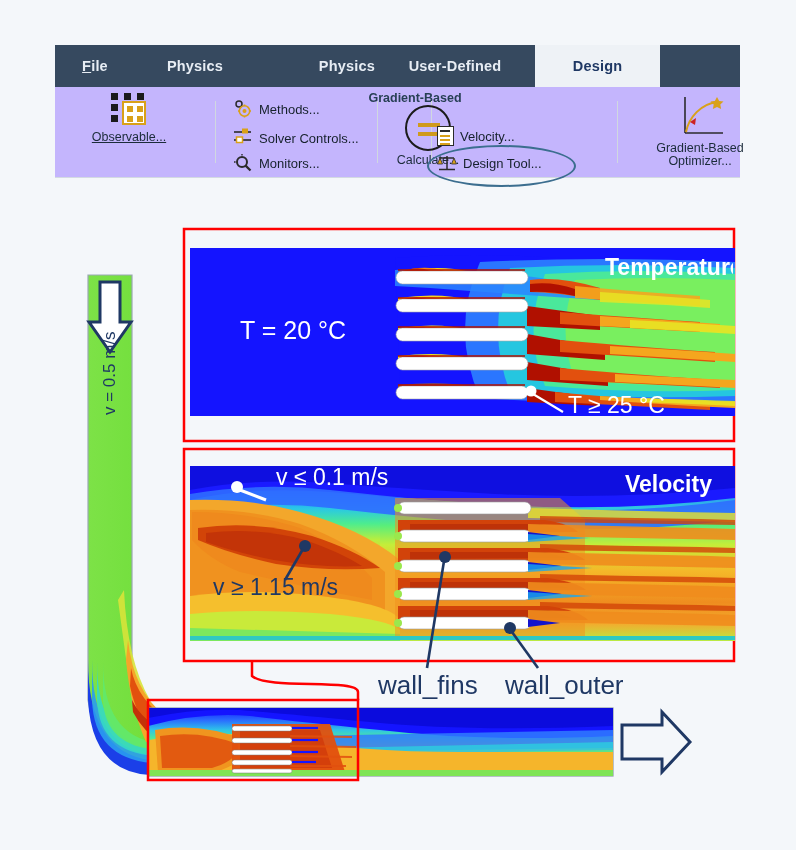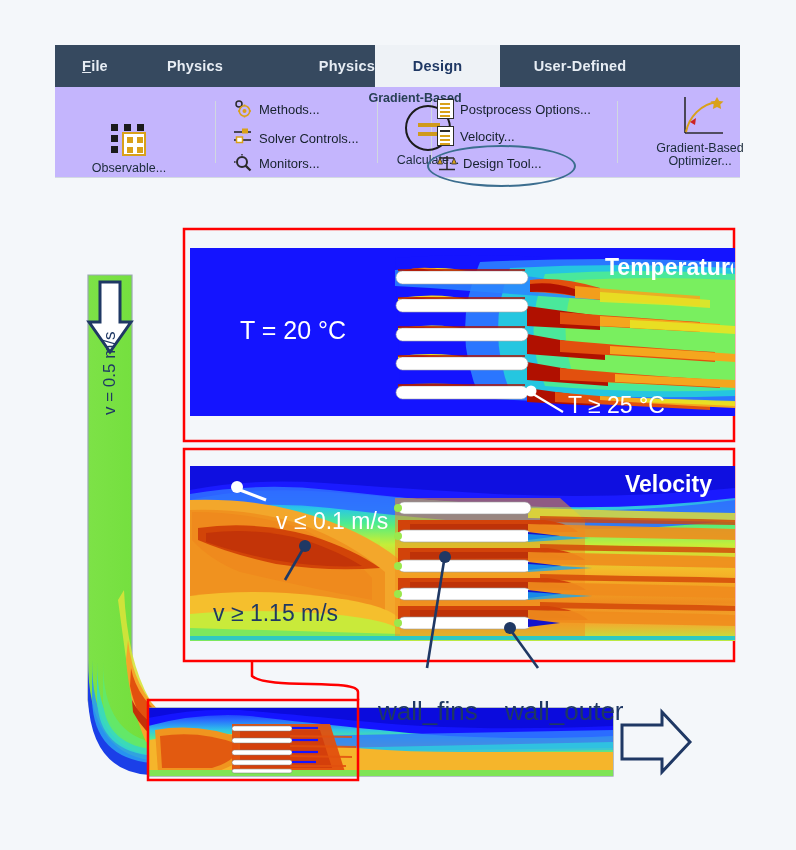--- a/index.html
+++ b/index.html
@@ -99,21 +99,21 @@
   }
 
   
   #figure{position:absolute;left:0;top:0;width:796px;height:850px;pointer-events:none;}
 
   .cfdlabel{
     position:absolute; font-family:"Liberation Sans",sans-serif;
     white-space:nowrap; pointer-events:none;
   }
   .lbl-white{color:#ffffff;}
-  .lbl-navy{color:#1f3864;margin-top:26px;}
+  .lbl-navy{color:#1f3864;}
   .title-white{color:#ffffff;font-weight:bold;}
 
   .vertlabel{
     position:absolute;
     transform-origin:0 0;
     transform:rotate(-90deg);
     color:#1f3864;font-size:17px;white-space:nowrap;
   }
 </style>
 </head>
@@ -124,38 +124,38 @@
   <div class="tabbar">
     <div class="tab t-file">
       <span><span class="ul">F</span><span>ile</span></span>
     </div>
     <div class="tab t-domain">
       <span>Physics</span>
     </div>
     <div class="tab t-physics">
       <span>Physics</span>
     </div>
+    <div class="tab t-user">
+      <span>User-Defined</span>
+    </div>
     <div class="tab active">
       <span>Design</span>
-    </div>
-    <div class="tab t-user">
-      <span>User-Defined</span>
     </div>
   </div>
 
   <div class="ribbon-body">
 
     <div class="group-title grp-title-grad">Gradient-Based</div>
 
     <div class="ribbon-sep" style="left:160px;"></div>
     <div class="ribbon-sep" style="left:322px;"></div>
     <div class="ribbon-sep" style="left:376px;"></div>
     <div class="ribbon-sep" style="left:562px;"></div>
 
-    <div class="bigbtn" style="left:14px;top:35px;width:120px;">
+    <div class="bigbtn" style="left:14px;top:4px;width:120px;text-decoration:underline;">
       <span class="ico ico-obs">
         <i style="left:2px;top:2px;"></i><i style="left:15px;top:2px;"></i><i style="left:28px;top:2px;"></i>
         <i style="left:2px;top:13px;"></i><i style="left:2px;top:24px;"></i>
         <span class="box"></span>
         <span class="o" style="left:18px;top:15px;"></span>
         <span class="o" style="left:28px;top:15px;"></span>
         <span class="o" style="left:18px;top:25px;"></span>
         <span class="o" style="left:28px;top:25px;"></span>
       </span>
       <div class="lbl">Observable...</div>
@@ -205,29 +205,20 @@
     <div class="bigbtn" style="left:325px;top:18px;width:96px;">
       <div style="display:flex;justify-content:center;">
         <span class="ico ico-calc">
           <span style="top:16px;"></span>
           <span style="top:25px;"></span>
         </span>
       </div>
       <div class="lbl">Calculate...</div>
     </div>
 
-    <div class="smallbtn" style="left:382px;top:12px;">
-      <span class="ico ico-list">
-        <b style="top:3px;"></b>
-          <b style="top:7px;"></b>
-          <b style="top:11px;"></b>
-          <b style="top:15px;"></b>
-      </span>
-      <span>Postprocess Options...</span>
-    </div>
 
     <div class="smallbtn" style="left:382px;top:39px;">
       <span class="ico ico-list">
         <b style="top:3px;background:#2b2b2b;"></b>
           <b style="top:8px;"></b>
           <b style="top:12px;"></b>
           <b style="top:16px;"></b>
       </span>
       <span>Velocity...</span>
     </div>
@@ -613,21 +604,21 @@
   </g>
 
 </svg>
 
 <div class="cfdlabel lbl-white" style="left:240px;top:316px;font-size:25px;">T = 20 °C</div>
 
 <div class="cfdlabel lbl-white" style="left:568px;top:392px;font-size:23px;">T ≥ 25 °C</div>
 
 <div class="cfdlabel title-white" style="left:605px;top:254px;font-size:23px;overflow:hidden;width:128px;">Temperature</div>
 
-<div class="cfdlabel lbl-white" style="left:276px;top:508px;font-size:23px;">v ≤ 0.1 m/s</div>
+<div class="cfdlabel lbl-white" style="left:276px;top:464px;font-size:23px;">v ≤ 0.1 m/s</div>
 
 <div class="cfdlabel lbl-navy" style="left:213px;top:574px;font-size:23px;">v ≥ 1.15 m/s</div>
 
 <div class="cfdlabel title-white" style="left:625px;top:471px;font-size:23px;">Velocity</div>
 
 <div class="vertlabel" style="left:100px;top:415px;">v = 0.5 m/s</div>
 
 <div class="cfdlabel lbl-navy" style="left:378px;top:670px;font-size:26px;">wall_fins</div>
 
 <div class="cfdlabel lbl-navy" style="left:505px;top:670px;font-size:26px;">wall_outer</div>

